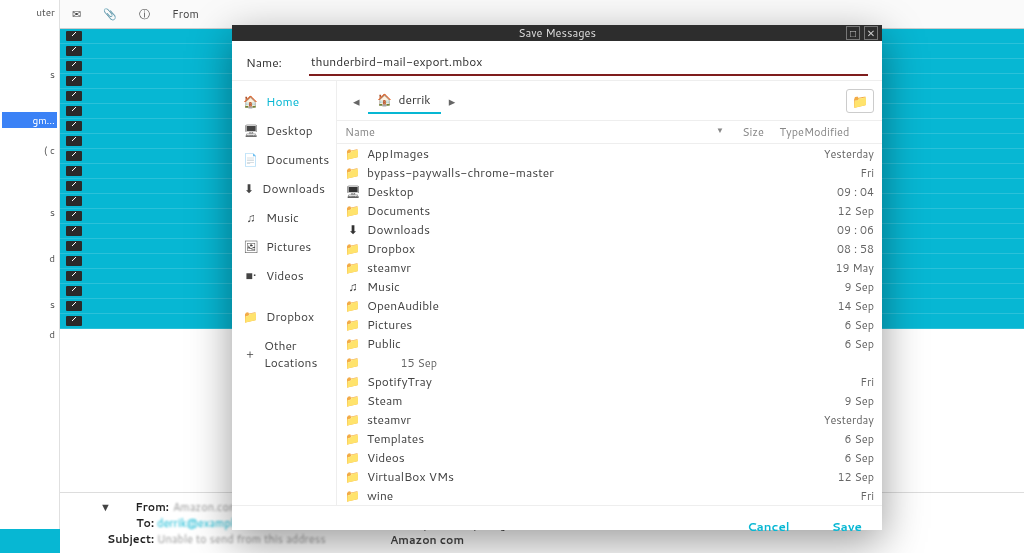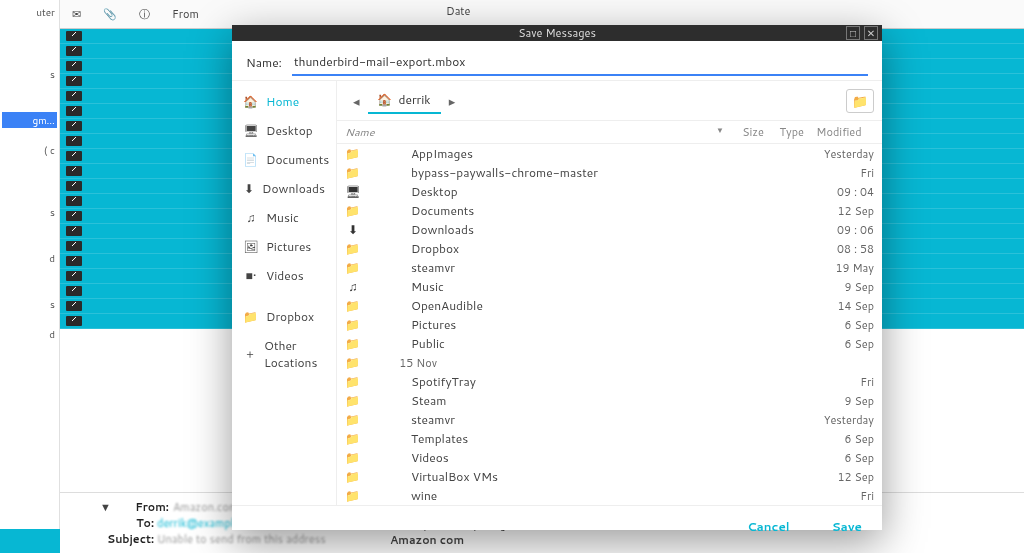--- a/index.html
+++ b/index.html
@@ -26,43 +26,43 @@
   .tb-preview .link{ color:#07b7d3; filter:blur(1px);}
   .tb-bottom { position:absolute; left:0; bottom:0; width:60px; }
   .tb-bottom .bar{ height:24px; background:#07b7d3;}
   .tb-msg { position:absolute; bottom:5px; left:390px; font-size:11px; color:#444;}
 
   
   .dlg { position:absolute; left:232px; top:25px; width:650px; height:505px; background:#fff; box-shadow:0 12px 40px rgba(0,0,0,.4); display:flex; flex-direction:column; }
   .dlg-titlebar { height:22px; background:#2d2d2d; color:#ddd; display:flex; align-items:center; justify-content:center; font-size:11px; position:relative;}
   .dlg-titlebar .wbtns{ position:absolute; right:4px; display:flex; gap:4px;}
   .dlg-titlebar .wbtn{ width:14px;height:14px;border:1px solid #777;color:#ccc;font-size:10px;line-height:12px;text-align:center;cursor:pointer;}
-  .dlg-name { display:flex; align-items:center; padding:8px 14px 4px; gap:10px;}
+  .dlg-name { display:flex; align-items:center; padding:8px 14px 4px; gap:27px;}
   .dlg-name label{ font-size:12px; color:#333;}
-  .dlg-name input{ flex:1; border:none; border-bottom:2px solid #3b82f6; padding:4px 2px; font-size:12px; outline:none; color:#333;}
+  .dlg-name input{ flex:1; border:none; border-bottom:2px solid #7f1d1d; padding:4px 2px; font-size:12px; outline:none; color:#333;}
   .dlg-body { flex:1; display:flex; border-top:1px solid #eee;}
   .places { width:105px; border-right:1px solid #eee; padding:6px 0;}
   .place { display:flex; align-items:center; gap:8px; padding:6px 12px; font-size:12px; color:#444; cursor:pointer;}
   .place.active { color:#07b7d3;}
   .place.spacer{ margin-top:12px;}
   .ico { width:14px; display:inline-flex; justify-content:center;}
   .browser { flex:1; display:flex; flex-direction:column;}
   .pathbar { display:flex; align-items:center; padding:6px 8px;}
   .pathbar .navbtn{ padding:4px 8px; color:#666; cursor:pointer; font-size:13px;}
   .pathbar .crumb{ display:flex; align-items:center; gap:6px; padding:4px 10px; border-bottom:2px solid #07b7d3; font-size:12px; color:#333;}
   .pathbar .newf{ margin-left:auto; width:28px;height:24px; border:1px solid #ccc; border-radius:3px; display:flex;align-items:center;justify-content:center; cursor:pointer; font-size:13px;}
   .cols { display:flex; font-size:11px; color:#888; border-top:1px solid #eee; border-bottom:1px solid #eee; padding:3px 8px;}
-  .cols .cn{ flex:1; display:flex; align-items:flex-start; gap:7px;font-style:italic;}
+  .cols .cn{ flex:1; display:flex; align-items:flex-start; gap:7px;}
   .cols .cs{ width:40px; text-align:right;}
   .cols .ct{ width:40px; text-align:right;}
-  .cols .cm{ width:70px; text-align:center;}
+  .cols .cm{ width:70px; text-align:left;}
   .files { flex:1; overflow:auto;}
   .frow { display:flex; align-items:center; font-size:12px; color:#444; padding:1px 8px; cursor:pointer;}
   .frow .fi{ width:16px; color:#333; margin-right:6px; text-align:center;}
-  .frow .fn{ flex:1; white-space:nowrap; overflow:hidden; text-overflow:ellipsis;margin-left:44px;}
+  .frow .fn{ flex:1; white-space:nowrap; overflow:hidden; text-overflow:ellipsis;}
   .frow .fm{ width:70px; text-align:right; color:#666; font-size:11px;}
   .dlg-footer { border-top:1px solid #eee; padding:8px 14px; display:flex; flex-direction:column; gap:10px;}
   .format { align-self:flex-end; font-size:12px; color:#444; display:flex; align-items:center; gap:4px; cursor:pointer;}
   .btns { align-self:flex-end; display:flex; gap:30px;}
   .btns button{ background:none; border:none; font-size:12px; font-weight:600; color:#07b7d3; cursor:pointer; padding:4px 6px;}
 </style>
 </head>
 <body>
 
 <div class="tb-root">
@@ -84,21 +84,20 @@
       <div>d</div>
     </div>
   <div class="tb-main">
     <div class="tb-cols">
       <span class="c-from">
         <span>✉</span>
         <span>📎</span>
         <span>ⓘ</span>
         <span>From</span>
       </span>
-      <span class="c-date">Date</span>
     </div>
     <div class="tb-rows" id="tb-rows">
         <div class="tb-row">
           <span class="env"></span>
         </div>
         <div class="tb-row">
           <span class="env"></span>
         </div>
         <div class="tb-row">
           <span class="env"></span>
@@ -299,21 +298,21 @@
             <span class="fn">Pictures</span>
             <span class="fm">6 Sep</span>
           </div>
           <div class="frow">
             <span class="fi">📁</span>
             <span class="fn">Public</span>
             <span class="fm">6 Sep</span>
           </div>
           <div class="frow">
             <span class="fi">📁</span>
-            <span class="fm">15 Nov</span>
+            <span class="fm">15 Sep</span>
           </div>
           <div class="frow">
             <span class="fi">📁</span>
             <span class="fn">SpotifyTray</span>
             <span class="fm">Fri</span>
           </div>
           <div class="frow">
             <span class="fi">📁</span>
             <span class="fn">Steam</span>
             <span class="fm">9 Sep</span>

